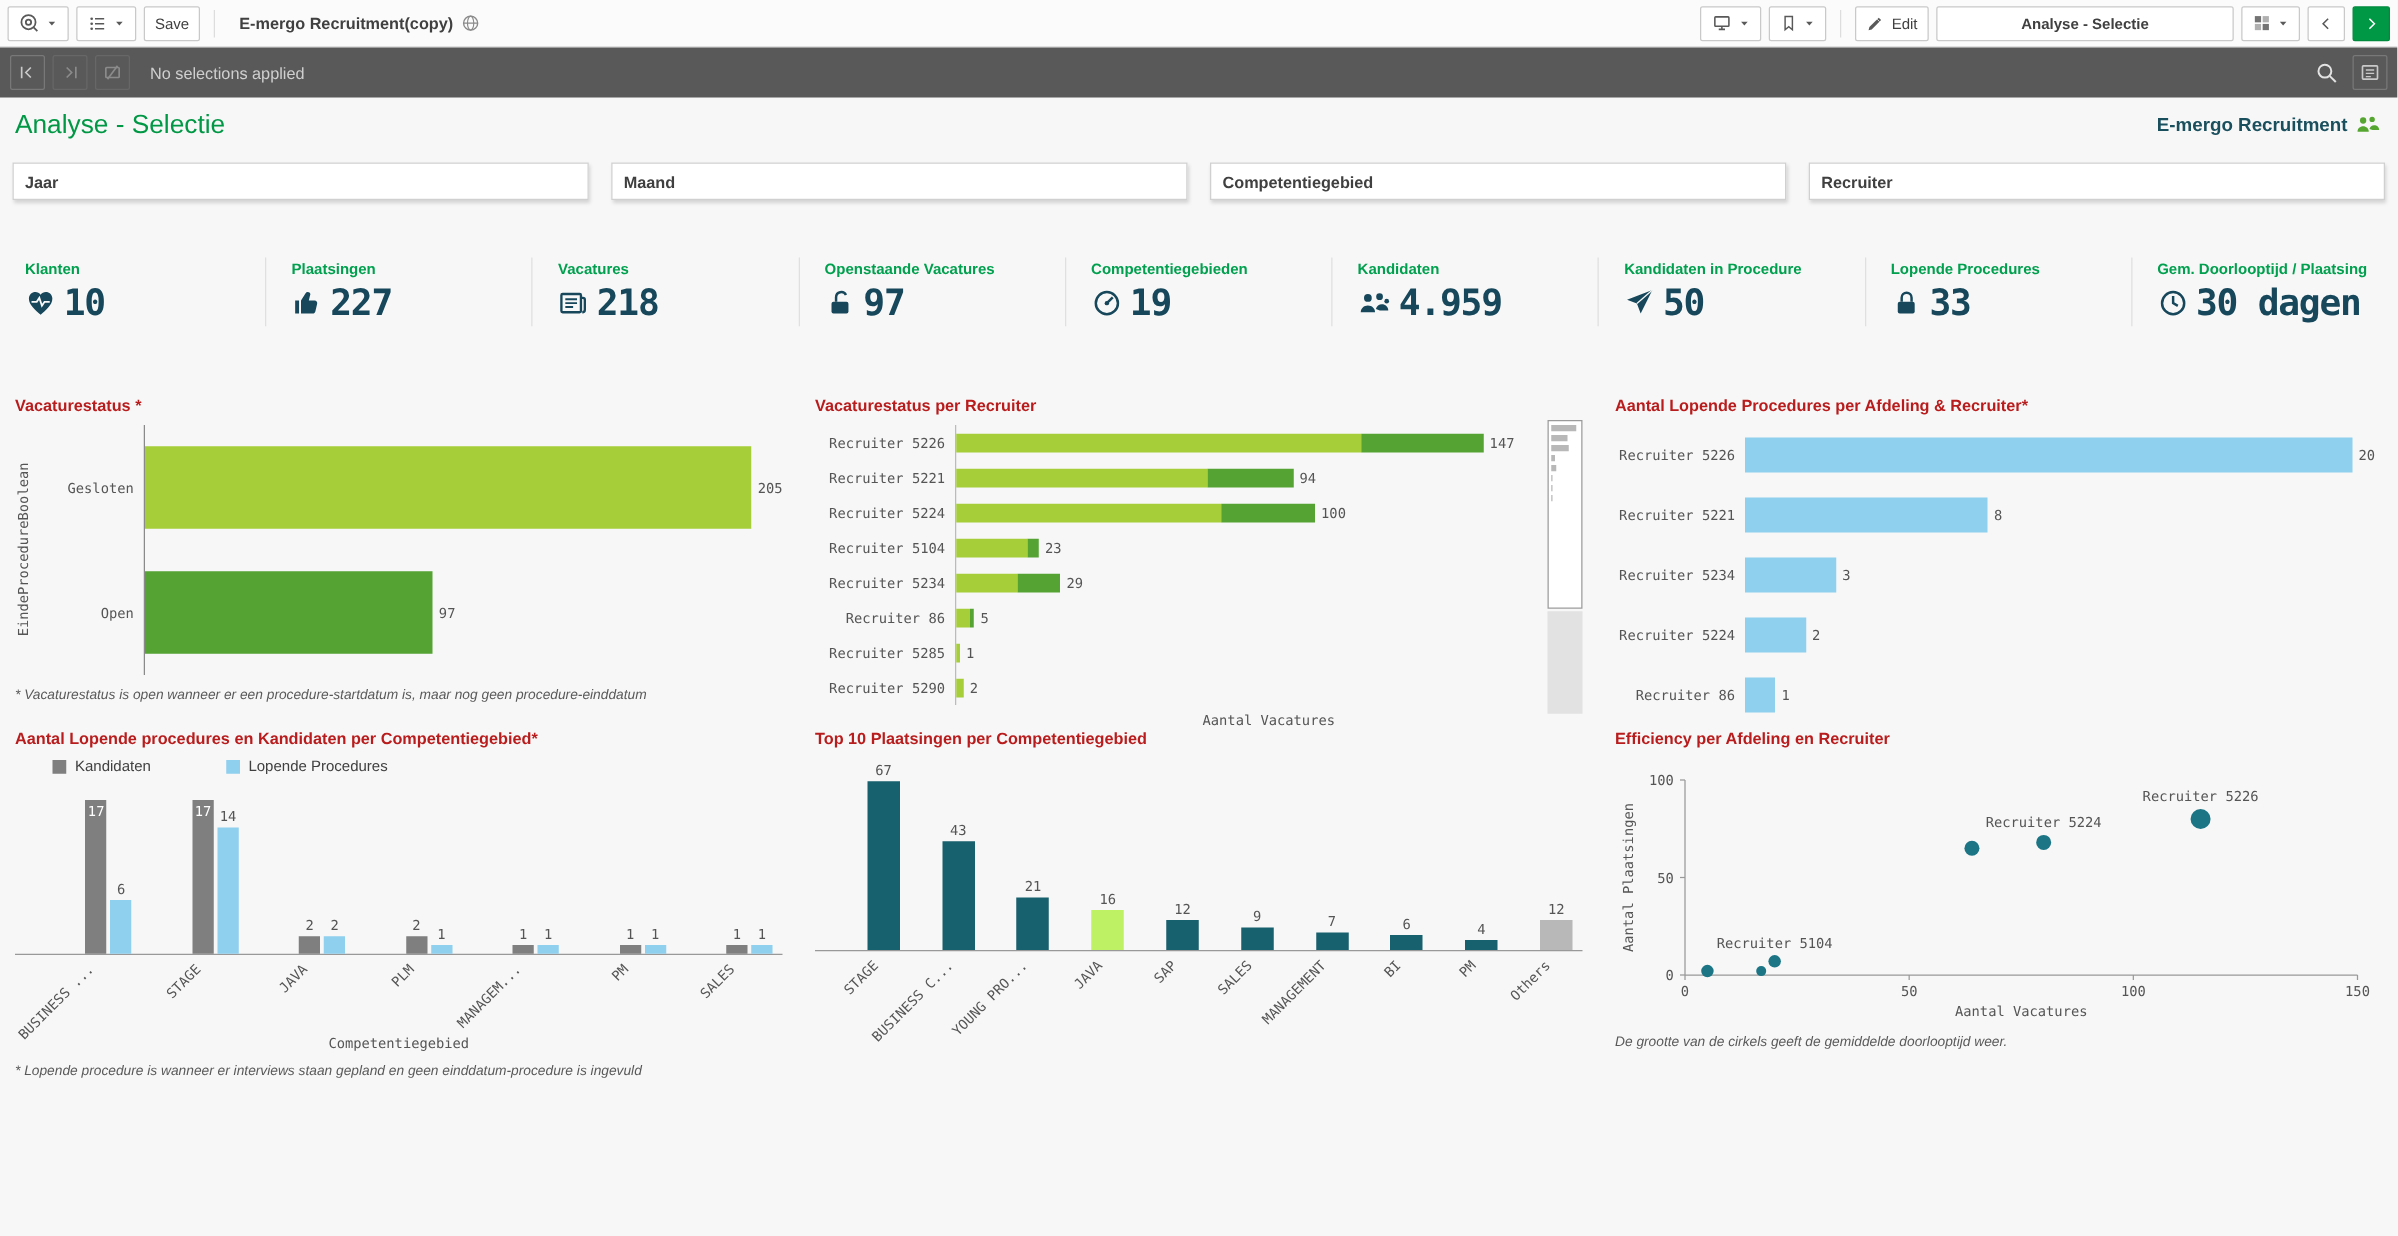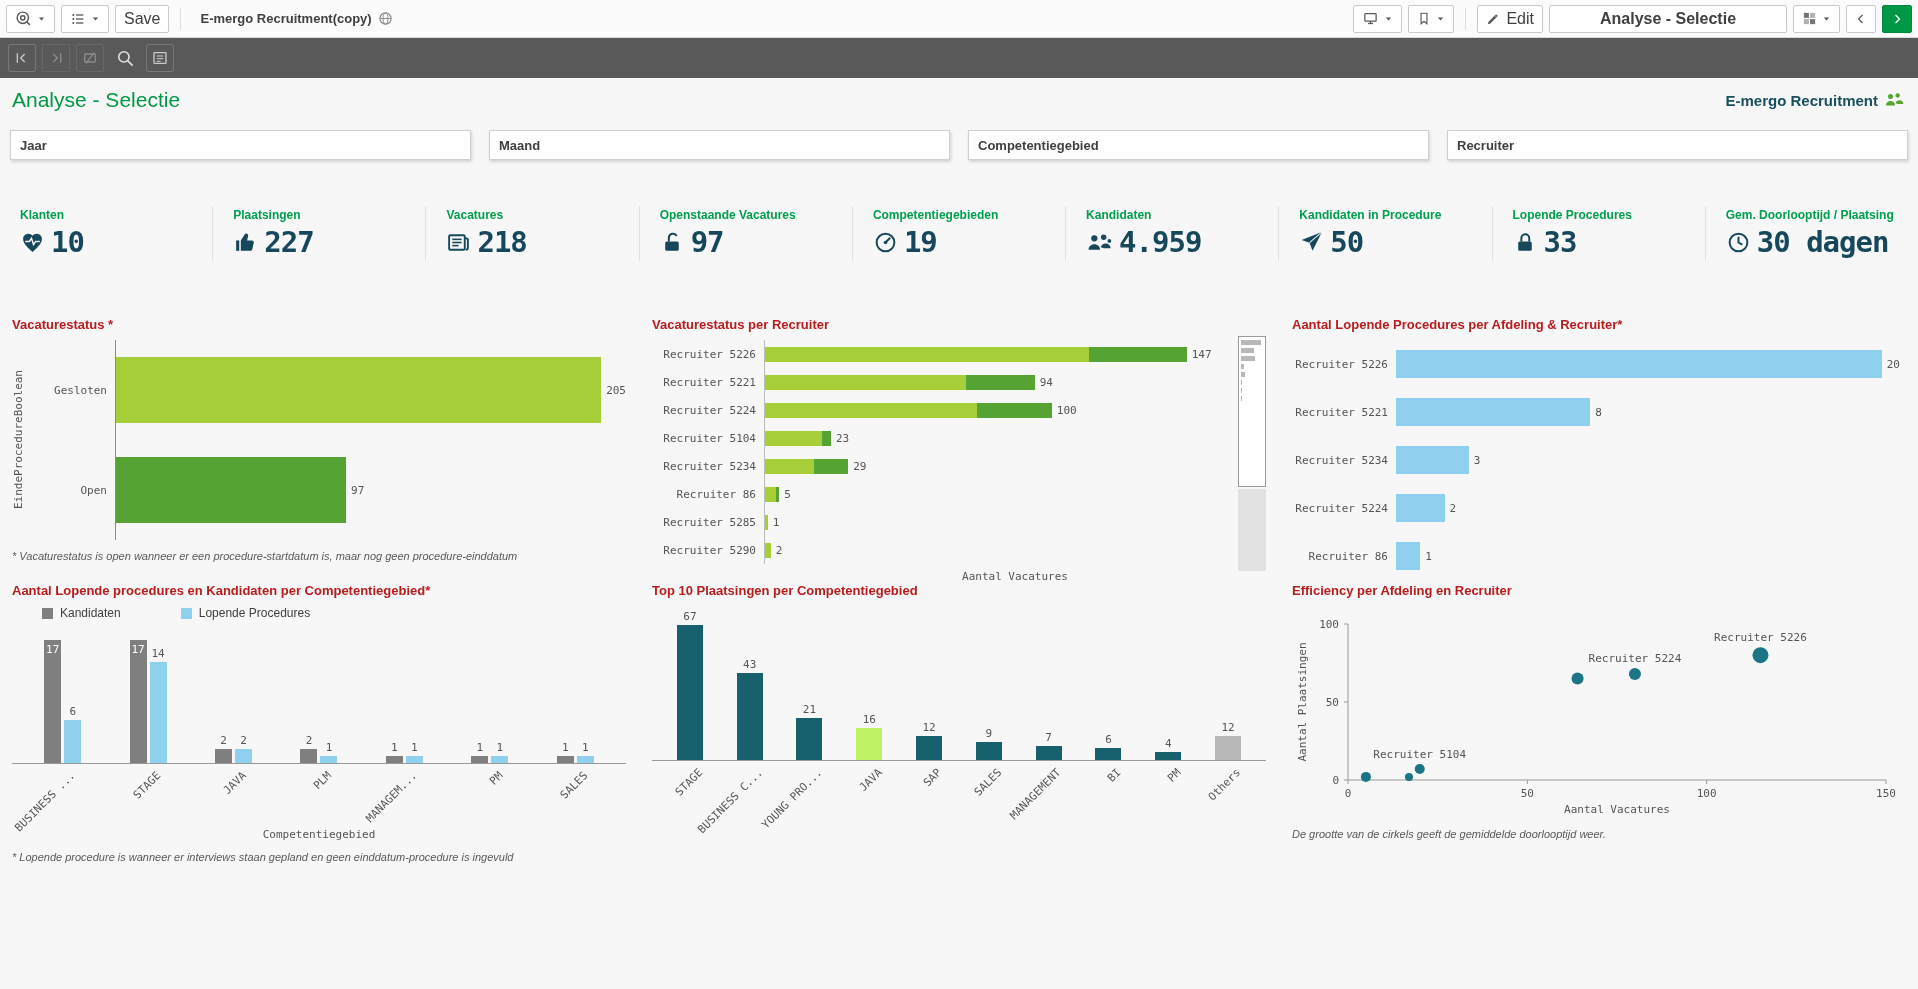--- a/index.html
+++ b/index.html
@@ -13,21 +13,21 @@
 
   
   .toolbar {
     height:38px; background:#fbfbfb; border-bottom:1px solid #d6d6d6;
     display:flex; align-items:center; justify-content:space-between; padding:0 6px;
   }
   .tb-group { display:flex; align-items:center; gap:6px; }
   .tb-btn {
     height:28px; background:#fff; border:1px solid #c9c9c9; border-radius:2px;
     display:flex; align-items:center; gap:5px; padding:0 8px;
-    font-size:16px; color:#404040; font-family:inherit; cursor:pointer;
+    font-size:12px; color:#404040; font-family:inherit; cursor:pointer;
   }
   .tb-btn.green { background:#009845; border-color:#008a3e; }
   .tb-btn.wide { width:238px; justify-content:center; font-weight:bold; }
   .tb-divider { width:1px; height:22px; background:#ddd; margin:0 5px; }
   .app-title { font-size:13px; font-weight:bold; color:#404040; display:flex; align-items:center; gap:6px; margin-left:8px; }
 
   
   .selection-bar { height:40px; background:#595959; display:flex; align-items:center; padding:0 8px; gap:6px; }
   .sel-btn {
     width:28px; height:28px; border:1px solid #787878; border-radius:2px;
@@ -83,21 +83,21 @@
   .scrollmap { position:absolute; right:0; top:-4px; width:28px; height:100%; }
   .scrollmap-box { height:62%; border:1px solid #9a9a9a; background:#fff; padding:3px 2px; }
   .mini-bar { height:5px; background:#b8b8b8; margin-bottom:3px; }
   .scrollmap-rest { height:34%; background:#e2e2e2; margin-top:2px; }
 
   
   .legend { display:flex; gap:60px; padding-left:30px; margin:2px 0 2px 0; font-family:"Liberation Sans", sans-serif; font-size:12px; color:#404040; }
   .legend-item { display:flex; align-items:center; gap:7px; }
   .swatch { width:11px; height:11px; display:inline-block; }
   .vbar-plot { display:flex; align-items:flex-end; border-bottom:1px solid #999; padding:0 8px; margin-top:18px; }
-  .vbar-group { flex:1; display:flex; justify-content:center; align-items:flex-end; gap:3px; }
+  .vbar-group { flex:1; display:flex; justify-content:flex-end; align-items:flex-end; gap:3px; }
   .vbar-bar { position:relative; }
   .vbar-val { position:absolute; top:-15px; left:50%; transform:translateX(-50%); font-size:11px; color:#555; }
   .vbar-val.inside { top:3px; color:#fff; }
   .vbar-labels { display:flex; padding:0 8px; }
   .xlab { flex:1; position:relative; }
   .xlab span { position:absolute; top:5px; right:calc(50% - 6px); transform:rotate(-45deg); transform-origin:100% 0; white-space:nowrap; font-size:11px; color:#555; }
   .xaxis-title-center { font-size:11px; color:#555; text-align:center; margin-top:2px; }
 
   .chart-body svg text { font-family:"DejaVu Sans Mono", monospace; font-size:11px; fill:#555; }
 </style>
@@ -208,20 +208,21 @@
         <line x1="19" y1="5" x2="19" y2="19" stroke="#c9c9c9" stroke-width="2"></line>
         <path d="M8 6l6 6-6 6" fill="none" stroke="#c9c9c9" stroke-width="2"></path>
       </svg>
   </div>
   <div class="sel-btn dim">
     <svg width="16" height="16" viewBox="0 0 24 24">
         <rect x="4" y="6" width="16" height="12" rx="1" fill="none" stroke="#c9c9c9" stroke-width="2"></rect>
         <line x1="6" y1="20" x2="18" y2="4" stroke="#c9c9c9" stroke-width="2"></line>
       </svg>
   </div>
+  <div class="sel-status">No selections applied</div>
   <div class="sel-icon">
     <svg width="19" height="19" viewBox="0 0 24 24">
         <circle cx="10" cy="10" r="6.5" fill="none" stroke="#e2e2e2" stroke-width="2"></circle>
         <line x1="15" y1="15" x2="21" y2="21" stroke="#e2e2e2" stroke-width="2"></line>
       </svg>
   </div>
   <div class="sel-btn">
     <svg width="16" height="16" viewBox="0 0 24 24">
         <rect x="3" y="4" width="18" height="16" rx="1" fill="none" stroke="#c9c9c9" stroke-width="2"></rect>
         <line x1="7" y1="9" x2="17" y2="9" stroke="#c9c9c9" stroke-width="1.6"></line>

